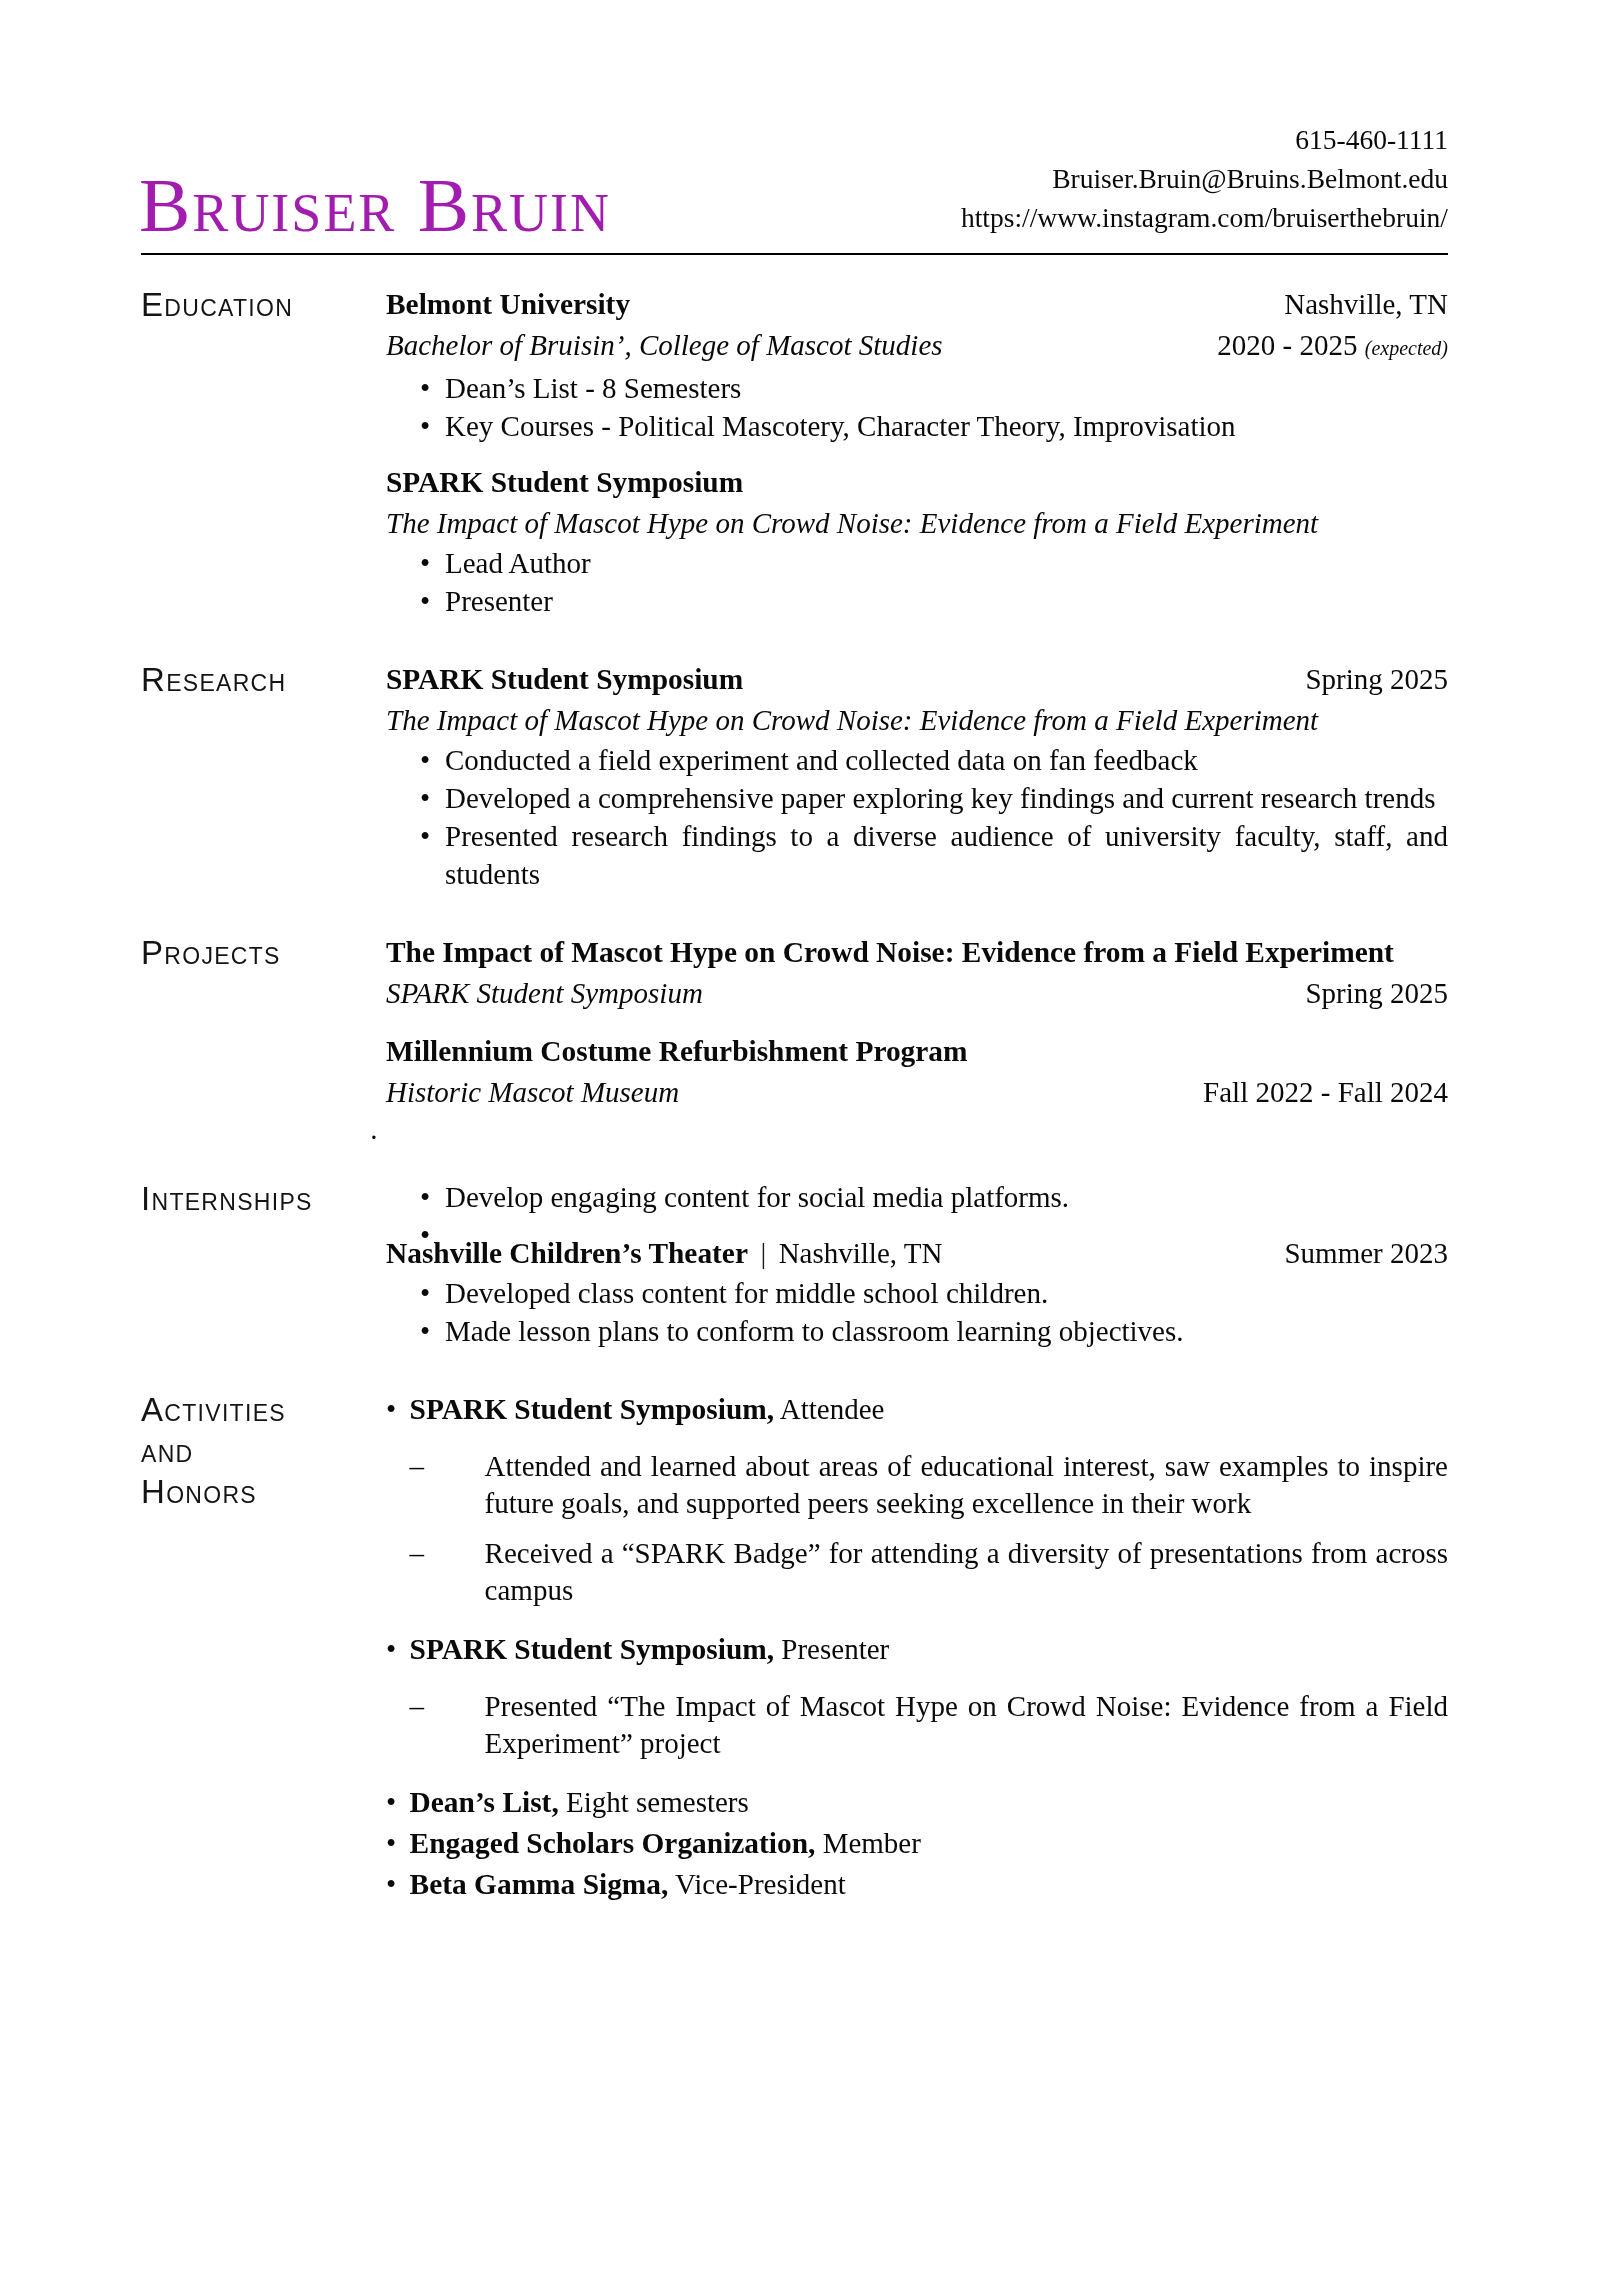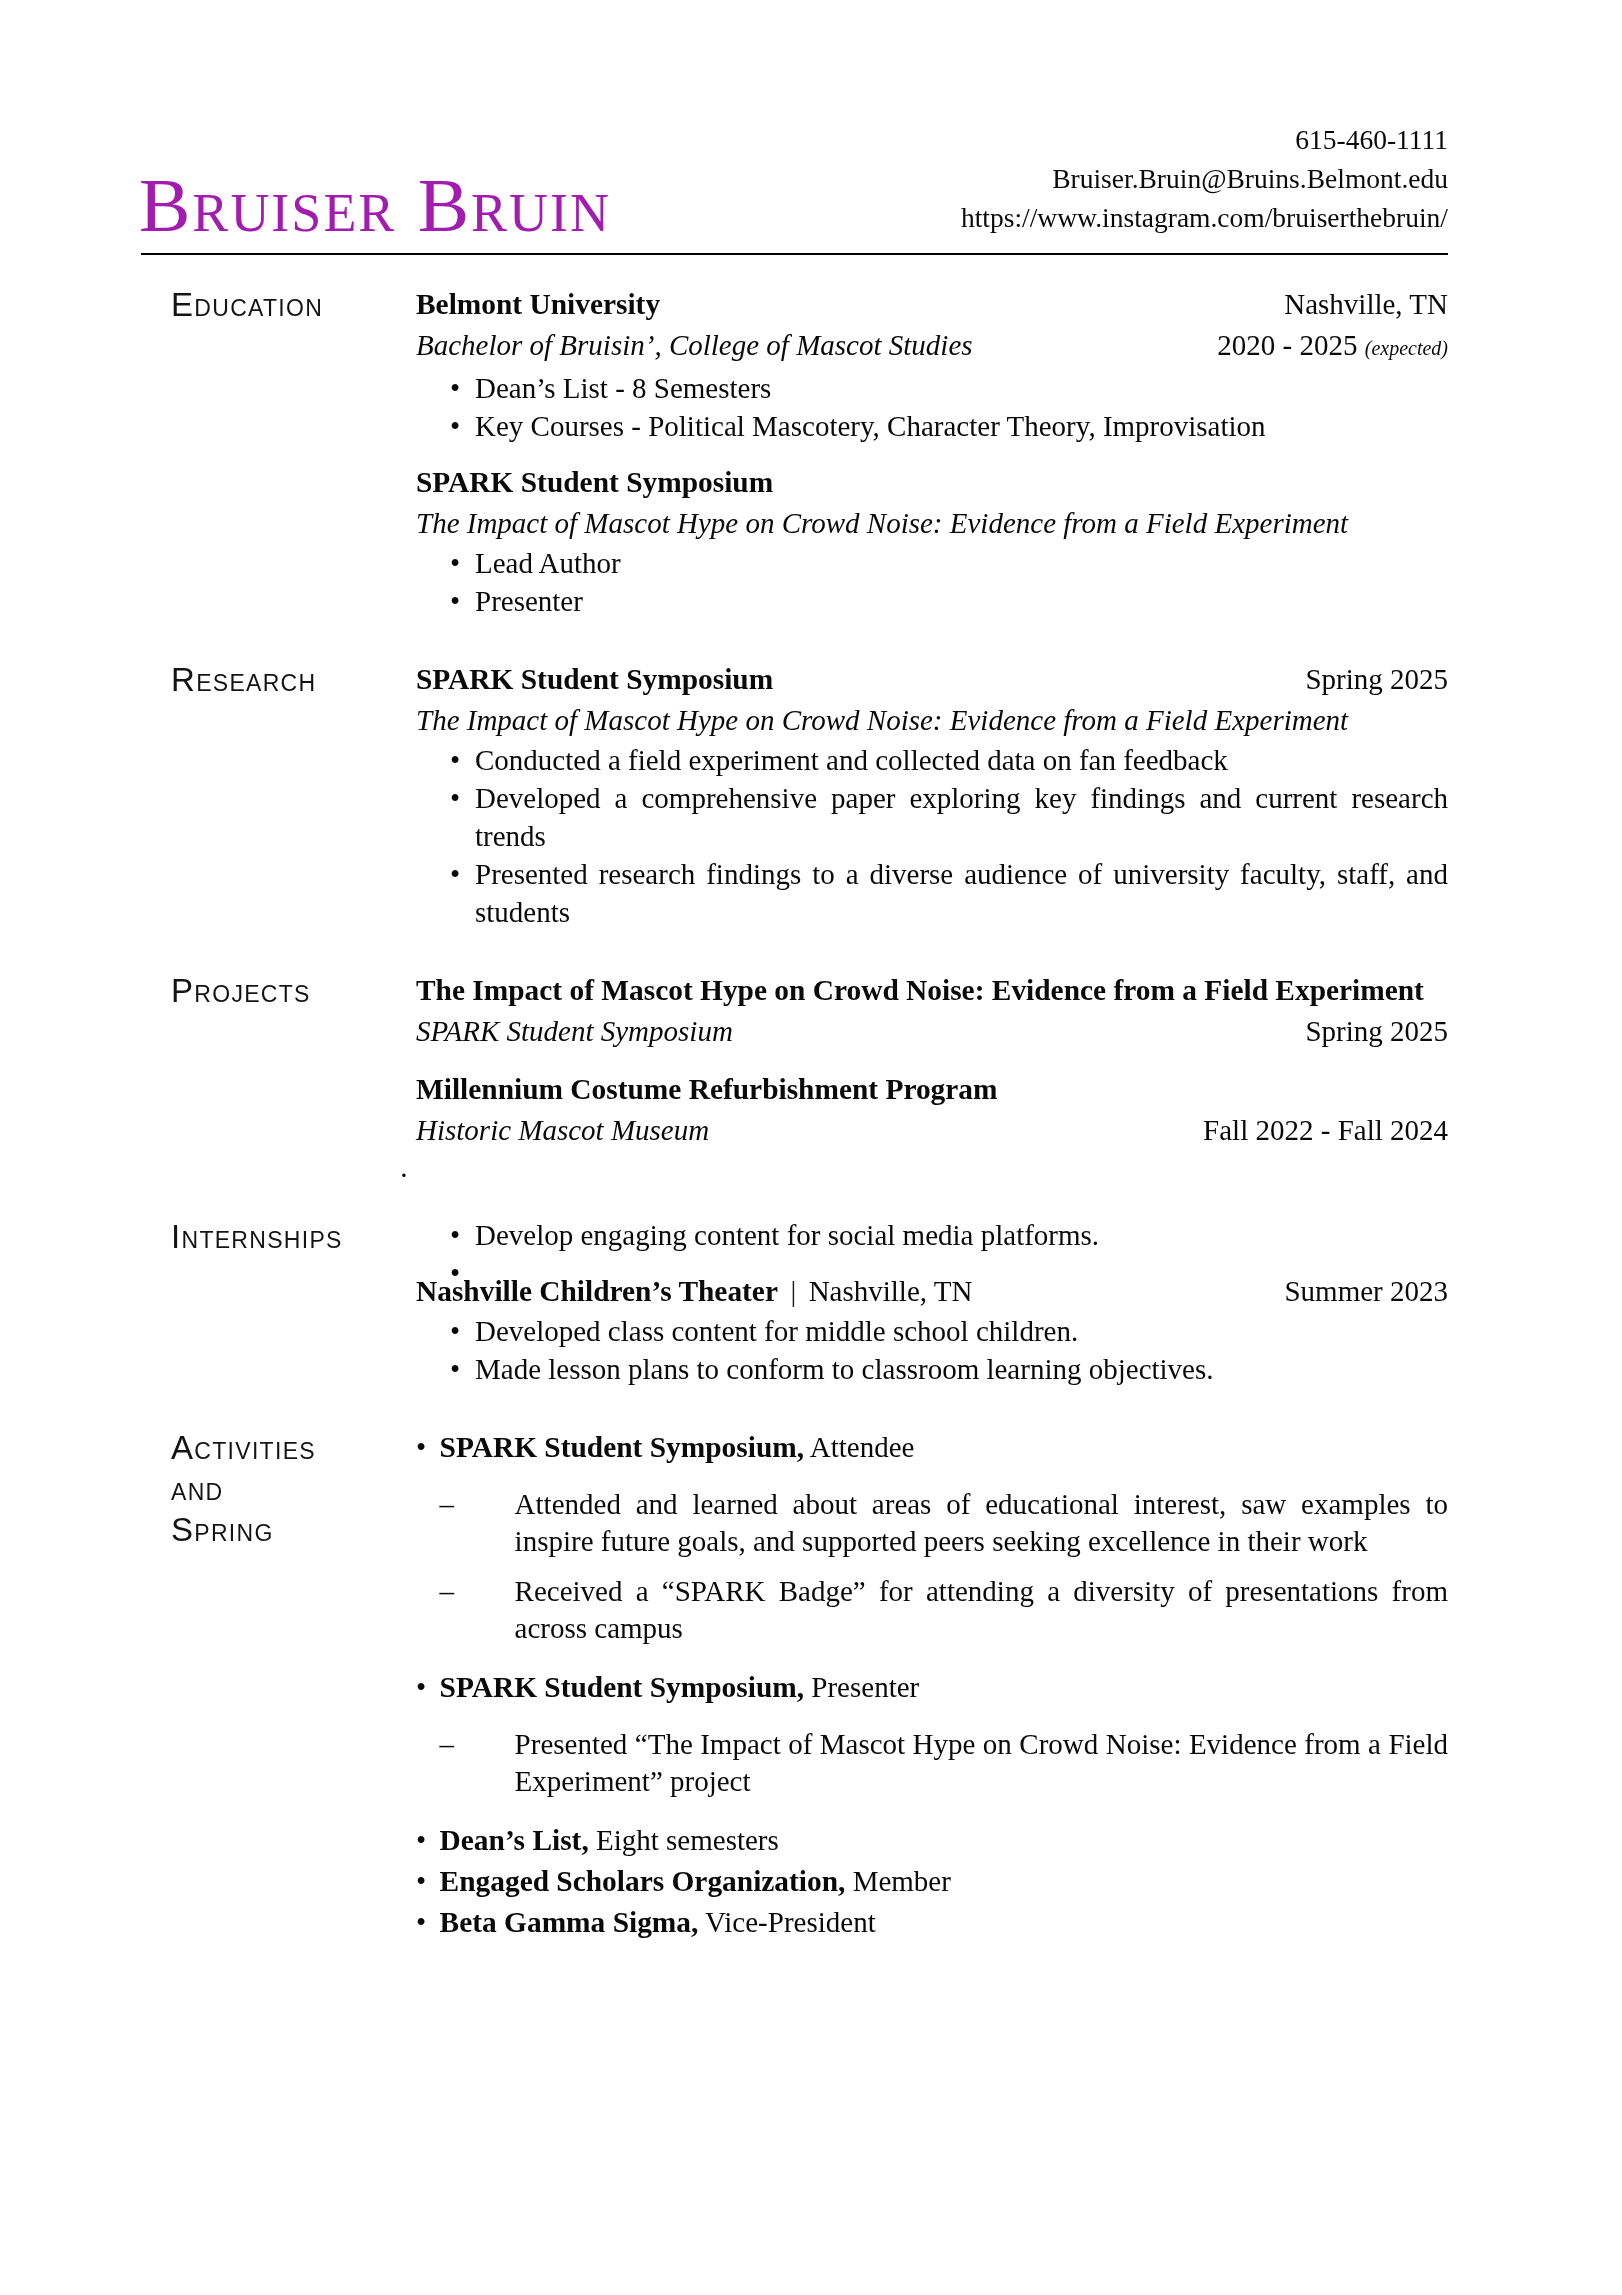--- a/index.html
+++ b/index.html
@@ -30,21 +30,21 @@
   
   main { margin: 0 175px 0 141px; }
   .section { display: flex; align-items: flex-start; margin-top: 39px; }
   .section.first { margin-top: 29px; }
   .section.after-projects { margin-top: 38px; }
   .label {
     flex: 0 0 245px;
     font-family: "Liberation Sans", sans-serif;
     font-variant: small-caps;
     font-size: 33px; line-height: 41px; letter-spacing: 1.3px;
-    color: #141414; font-weight: 400; margin-left: 30px;
+    color: #141414; font-weight: 400;
   }
   .content { flex: 1 1 auto; min-width: 0; }
 
   .entry + .entry { margin-top: 17px; }
   .line { display: flex; justify-content: space-between; align-items: baseline; line-height: 41px; }
   .left-group { min-width: 0; }
   .t-bold { font-weight: 700; font-size: 29.4px; }
   .t-italic { font-style: italic; }
   .aside { white-space: nowrap; padding-left: 26px; }
   .note { font-size: 20px; font-style: italic; margin-top: 37px; }
@@ -231,21 +231,21 @@
           </ul>
         </div>
 
       </div>
     </div>
 
     <div class="section">
       <div class="label">
         <div>Activities</div>
         <div>and</div>
-        <div>Spring</div>
+        <div>Honors</div>
       </div>
       <div class="content">
 
         <ul class="honors">
 
           <li>
             <span class="mk">•</span>
             <span class="t-bold">SPARK Student Symposium,</span>
             <span>Attendee</span>
             <div class="sub">

